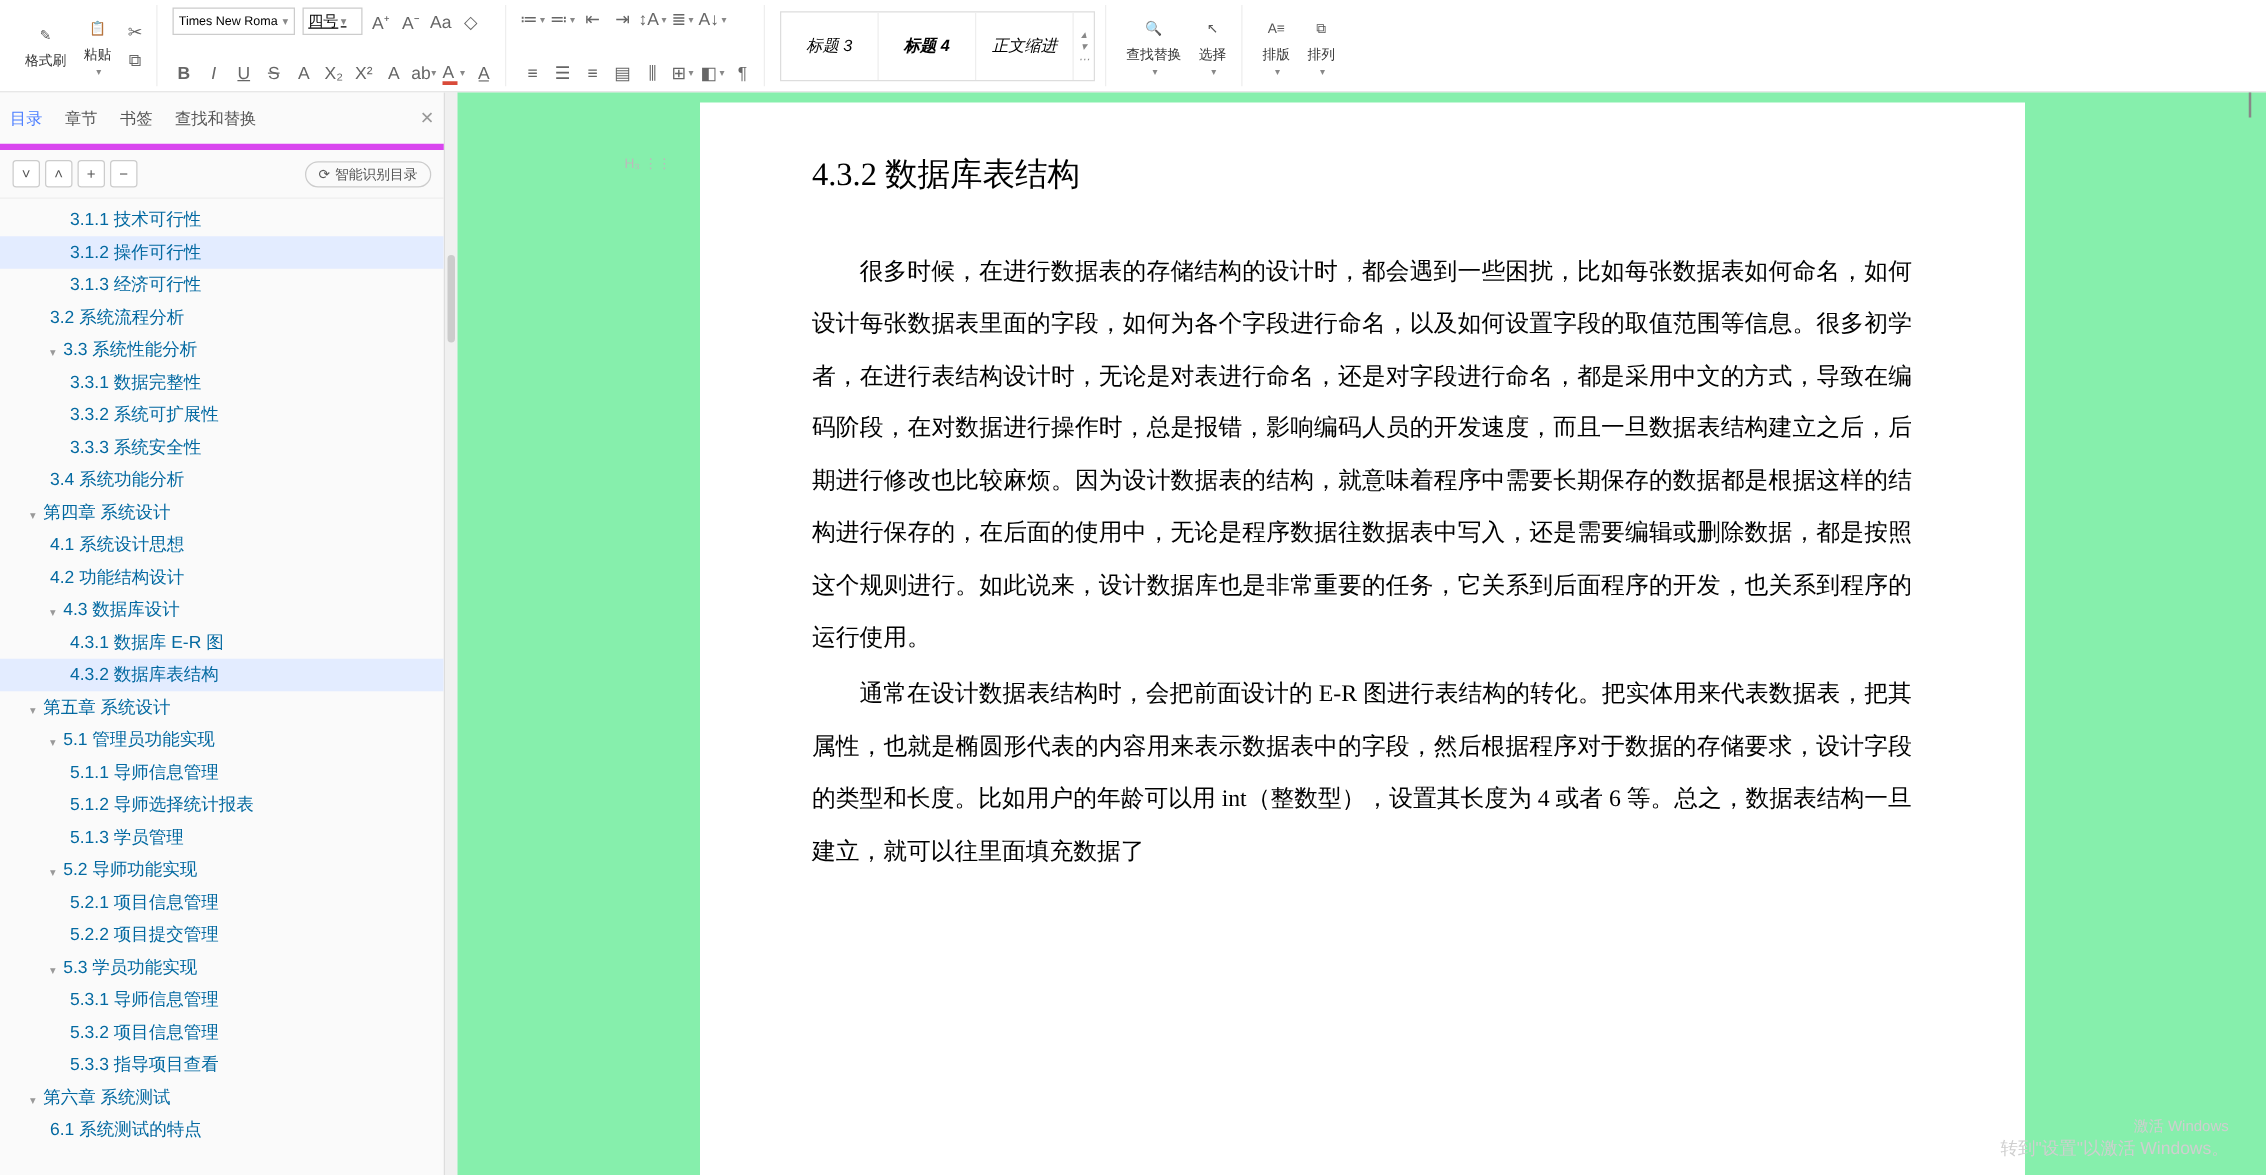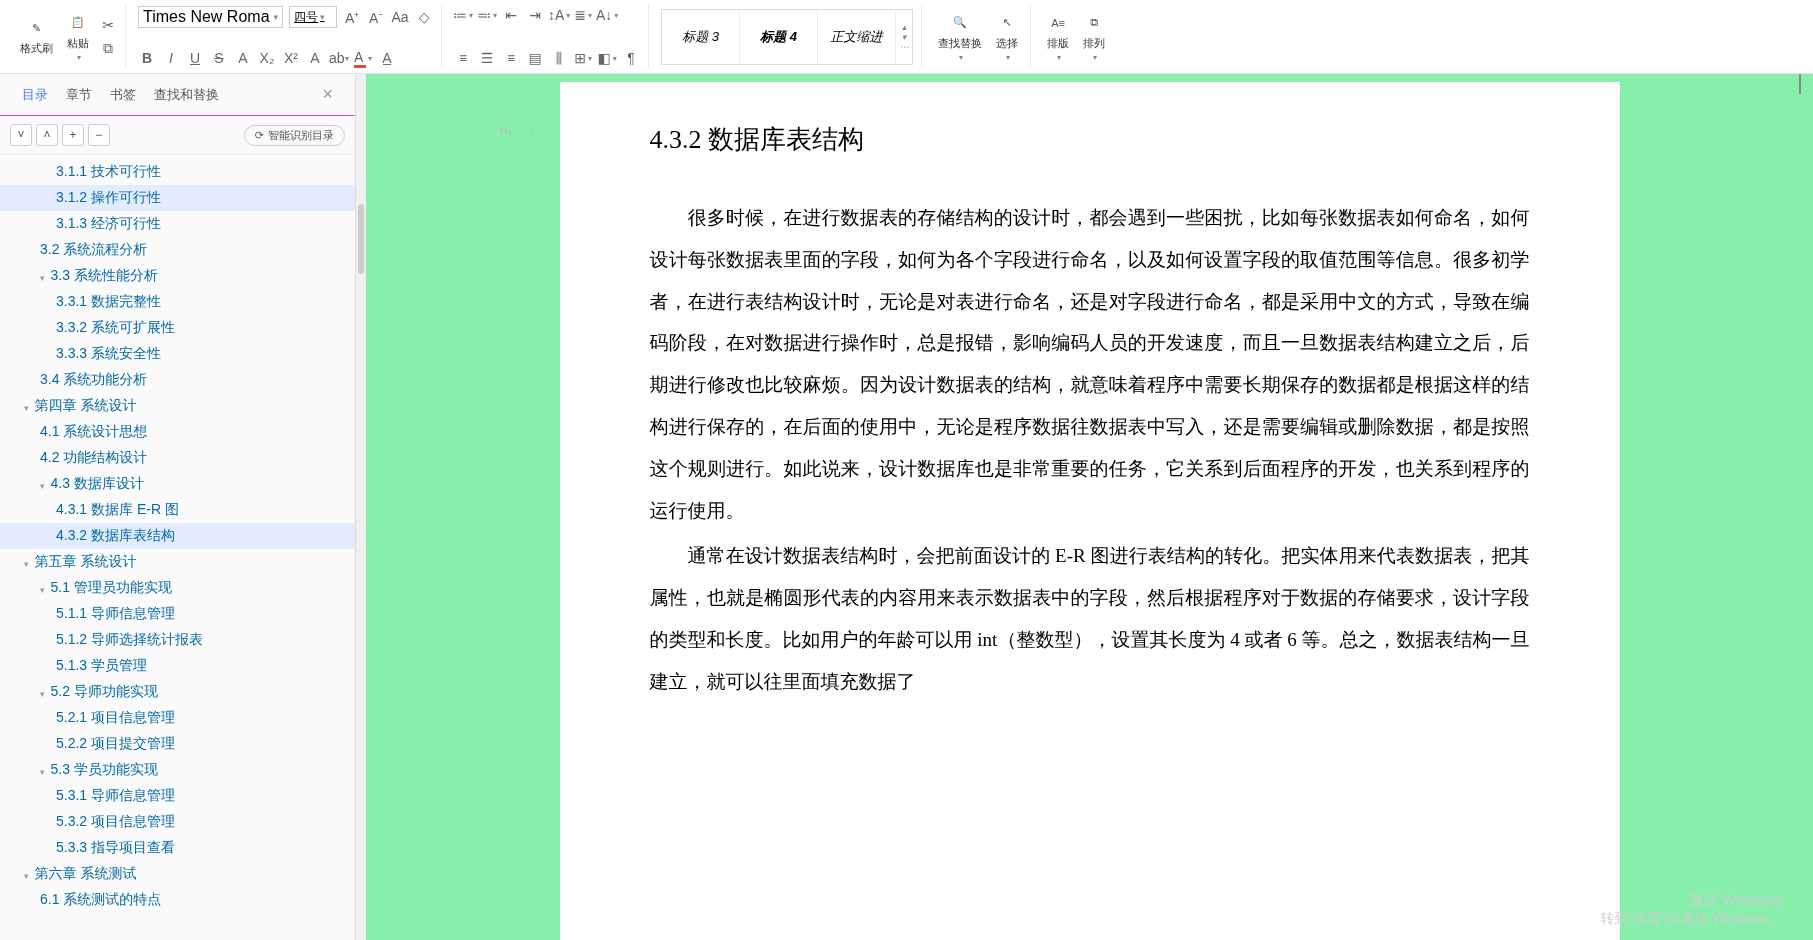--- a/index.html
+++ b/index.html
@@ -6,33 +6,33 @@
 body { background:#f5f5f5; width:1813px; height:940px; overflow:hidden; position:relative; }
 
 
 .ribbon { background:#fff; border-bottom:1px solid #e0e0e0; height:74px; display:flex; align-items:stretch; padding:4px 8px; gap:4px; }
 .rgroup { display:flex; flex-direction:column; justify-content:space-between; border-right:1px solid #eee; padding:2px 8px; }
 .rgroup.one-row { flex-direction:row; align-items:center; gap:6px; }
 .rgroup .row { display:flex; align-items:center; gap:6px; }
 .rbtn-lg { display:flex; flex-direction:column; align-items:center; justify-content:center; gap:2px; font-size:11px; color:#333; padding:2px 4px; cursor:pointer; }
 .rbtn-lg .ic { width:22px; height:22px; display:flex; align-items:center; justify-content:center; color:#555; }
 .ricon { width:18px; height:18px; display:flex; align-items:center; justify-content:center; color:#666; cursor:pointer; font-size:14px; }
-.font-sel { border:1px solid #ccc; height:22px; font-size:16px; padding:0 4px; background:#fff; display:flex; align-items:center; gap:4px; cursor:pointer; }
+.font-sel { border:1px solid #ccc; height:22px; font-size:10px; padding:0 4px; background:#fff; display:flex; align-items:center; gap:4px; cursor:pointer; }
 .font-sel::after { content:"▾"; font-size:9px; color:#888; }
 .size-sel { border:1px solid #ccc; height:22px; width:48px; font-size:12px; padding:0 4px; background:#fff; display:flex; align-items:center; gap:2px; cursor:pointer;text-decoration:underline; }
 .size-sel::after { content:"▾"; font-size:9px; color:#888; }
 .style-gallery { border:1px solid #ddd; display:flex; align-items:center; height:56px;font-style:italic; }
 .style-item { width:78px; height:100%; display:flex; align-items:center; justify-content:center; font-size:13px; border-right:1px solid #eee; cursor:pointer; }
 .style-arrows { display:flex; flex-direction:column; width:16px; }
 .style-arrows span { flex:1; display:flex; align-items:center; justify-content:center; font-size:9px; color:#888; cursor:pointer; }
 .drop-arrow::after { content:"▾"; font-size:8px; color:#888; margin-left:2px; display:inline-block; }
 
 
 .sidebar { position:absolute; left:0; top:74px; width:356px; bottom:0; background:#fafafa; border-right:1px solid #ddd; display:flex; flex-direction:column; }
-.sb-tabs { display:flex; align-items:center; gap:18px; padding:10px 22px; font-size:13px; color:#555; border-bottom:1px solid #d946ef; }
+.sb-tabs { display:flex; align-items:center; gap:18px; padding:10px 8px; font-size:13px; color:#555; border-bottom:5px solid #d946ef; }
 .sb-tabs .tab { cursor:pointer; }
 .sb-tabs .tab.active { color:#4a7dff; font-weight:500; }
 .sb-tabs .close { margin-left:auto; font-size:18px; color:#999; cursor:pointer; }
 .sb-tools { display:flex; align-items:center; gap:4px; padding:8px 10px; border-bottom:1px solid #eee; }
 .sq-btn { width:22px; height:22px; border:1px solid #ccc; background:#fff; border-radius:3px; display:flex; align-items:center; justify-content:center; font-size:12px; color:#555; cursor:pointer; }
 .smart-toc { margin-left:auto; border:1px solid #ccc; border-radius:12px; padding:2px 10px; font-size:11px; color:#555; display:flex; align-items:center; gap:4px; cursor:pointer; }
 .toc-list { flex:1; overflow-y:auto; padding:4px 0; font-size:14px; color:#0369a1; }
 .toc-item { padding:4px 10px; cursor:pointer; white-space:nowrap; overflow:hidden; text-overflow:ellipsis; display:flex; align-items:center; gap:4px; }
 .toc-item.active { background:#e3ecff; }
 .toc-item .tw { display:inline-block; }
@@ -47,21 +47,21 @@
 
 .page-area { position:absolute; left:366px; right:0; top:74px; bottom:0; background:#86efac; overflow:hidden; }
 .page { background:#fff; margin:8px auto; width:1060px; min-height:1200px; padding:40px 90px; position:relative; }
 .h-handle { position:absolute; left:-60px; top:42px; color:#bbb; font-size:11px; display:flex; align-items:center; gap:4px; }
 .sec-title { font-size:26px; font-family:"SimSun",serif; font-weight:500; margin-bottom:40px; }
 .body-text { font-size:19px; line-height:2.2; font-family:"SimSun",serif; text-align:justify; text-indent:2em; }
 .body-text + .body-text { margin-top:4px; }
 
 
 .watermark { position:absolute; right:30px; bottom:12px; text-align:right; color:#cfcfcf; font-size:14px; pointer-events:none; }
-.watermark .l1 { font-size:15px; }
+.watermark .l1 { font-size:12px; }
 
 
 .right-edge { position:absolute; right:0; top:74px; width:14px; height:20px; border-left:2px solid #888; }
 </style>
 </head>
 <body>
 
 <div class="ribbon">
   <div class="rgroup one-row">
     <div class="rbtn-lg">

